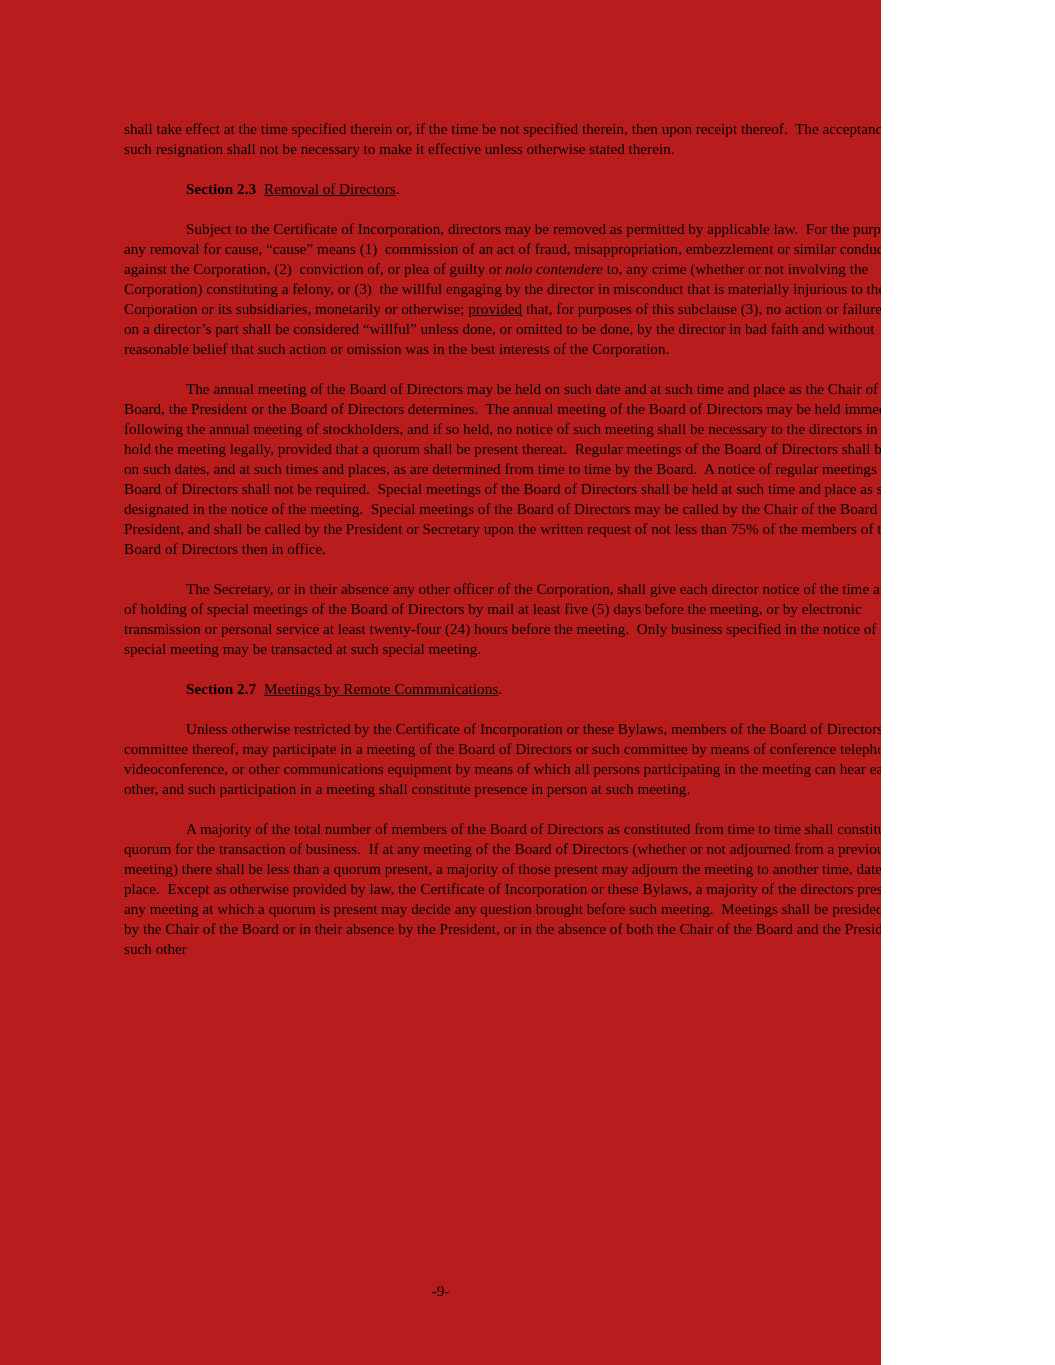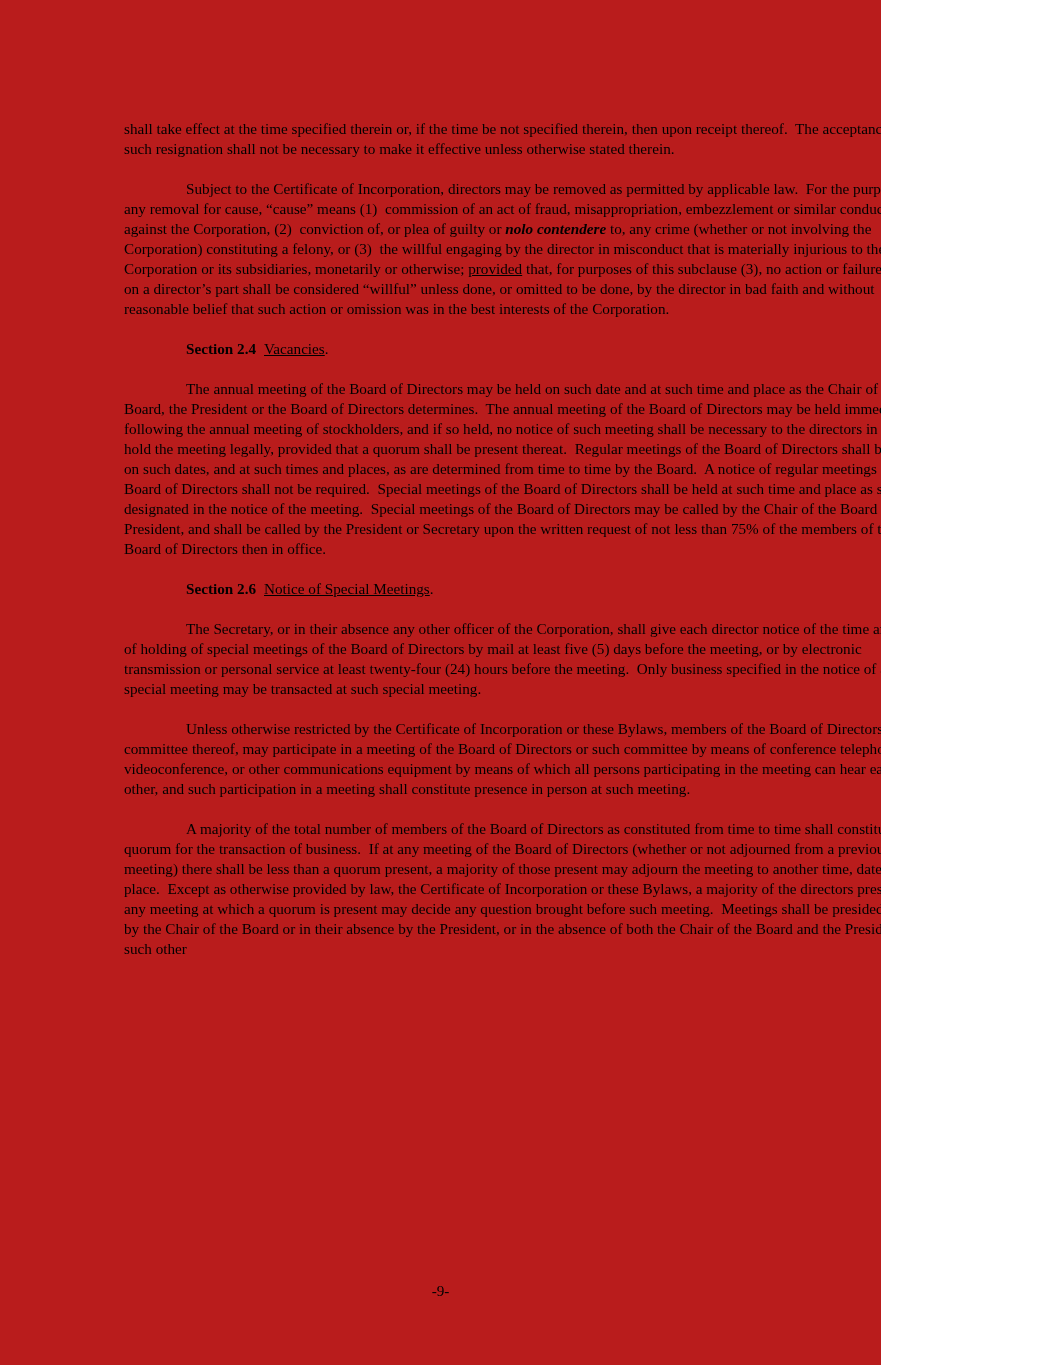--- a/index.html
+++ b/index.html
@@ -25,52 +25,52 @@
     text-indent: 62px;
     white-space: pre-wrap;
     text-align: left;
   }
   .para.noindent { text-indent: 0; }
   .heading {
     margin: 0 0 20px 62px;
     white-space: pre-wrap;
   }
   .b { font-weight: bold; }
-  .i { font-style: italic; font-weight: bold; }
+  .i { font-style: italic; }
   .u { text-decoration: underline; }
   .label { margin-right: 8px; }
   .footer {
     position: absolute;
     top: 1281px;
     left: 0;
     width: 100%;
     text-align: center;
   }
 </style>
 </head>
 <body>
 
 <div class="page">
   <div class="content">
 
     <p class="para noindent">shall take effect at the time specified therein or, if the time be not specified therein, then upon receipt thereof.  The acceptance of such resignation shall not be necessary to make it effective unless otherwise stated therein.</p>
 
+    <p class="heading"><span class="b label">Section 2.3</span><span class="u">Removal of Directors</span><span>.</span></p>
 
     <p class="para"><span>Subject to the Certificate of Incorporation, directors may be removed as permitted by applicable law.  For the purposes of any removal for cause, “cause” means (1)  commission of an act of fraud, misappropriation, embezzlement or similar conduct against the Corporation, (2)  conviction of, or plea of guilty or </span><span class="i">nolo contendere</span><span> to, any crime (whether or not involving the Corporation) constituting a felony, or (3)  the willful engaging by the director in misconduct that is materially injurious to the Corporation or its subsidiaries, monetarily or otherwise; </span><span class="u">provided</span><span> that, for purposes of this subclause (3), no action or failure to act on a director’s part shall be considered “willful” unless done, or omitted to be done, by the director in bad faith and without reasonable belief that such action or omission was in the best interests of the Corporation.</span></p>
 
-    <p class="heading"><span class="b label">Section 2.4</span><span class="u">Vacancies</span><span>.</span></p>
 
 
 
     <p class="para"><span>The annual meeting of the Board of Directors may be held on such date and at such time and place as the Chair of the Board, the President or the Board of Directors determines.  The annual meeting of the Board of Directors may be held immediately following the annual meeting of stockholders, and if so held, no notice of such meeting shall be necessary to the directors in order to hold the meeting legally, provided that a quorum shall be present thereat.  Regular meetings of the Board of Directors shall be held on such dates, and at such times and places, as are determined from time to time by the Board.  A notice of regular meetings of the Board of Directors shall not be required.  Special meetings of the Board of Directors shall be held at such time and place as shall be designated in the notice of the meeting.  Special meetings of the Board of Directors may be called by the Chair of the Board or the President, and shall be called by the President or Secretary upon the written request of not less than 75% of the members of the Board of Directors then in office.</span></p>
 
-    <p class="heading"><span class="b label">Section 2.6</span><span class="u">Notice of Special Meetings</span><span>.</span></p>
 
     <p class="para"><span>The Secretary, or in their absence any other officer of the Corporation, shall give each director notice of the time and place of holding of special meetings of the Board of Directors by mail at least five (5) days before the meeting, or by electronic transmission or personal service at least twenty-four (24) hours before the meeting.  Only business specified in the notice of any special meeting may be transacted at such special meeting.</span></p>
 
+    <p class="heading"><span class="b label">Section 2.7</span><span class="u">Meetings by Remote Communications</span><span>.</span></p>
 
     <p class="para"><span>Unless otherwise restricted by the Certificate of Incorporation or these Bylaws, members of the Board of Directors, or any committee thereof, may participate in a meeting of the Board of Directors or such committee by means of conference telephone, videoconference, or other communications equipment by means of which all persons participating in the meeting can hear each other, and such participation in a meeting shall constitute presence in person at such meeting.</span></p>
 
 
     <p class="para"><span>A majority of the total number of members of the Board of Directors as constituted from time to time shall constitute a quorum for the transaction of business.  If at any meeting of the Board of Directors (whether or not adjourned from a previous meeting) there shall be less than a quorum present, a majority of those present may adjourn the meeting to another time, date and place.  Except as otherwise provided by law, the Certificate of Incorporation or these Bylaws, a majority of the directors present at any meeting at which a quorum is present may decide any question brought before such meeting.  Meetings shall be presided over by the Chair of the Board or in their absence by the President, or in the absence of both the Chair of the Board and the President by such other</span></p>
 
   </div>
 
   <div class="footer">-9-</div>
 </div>

